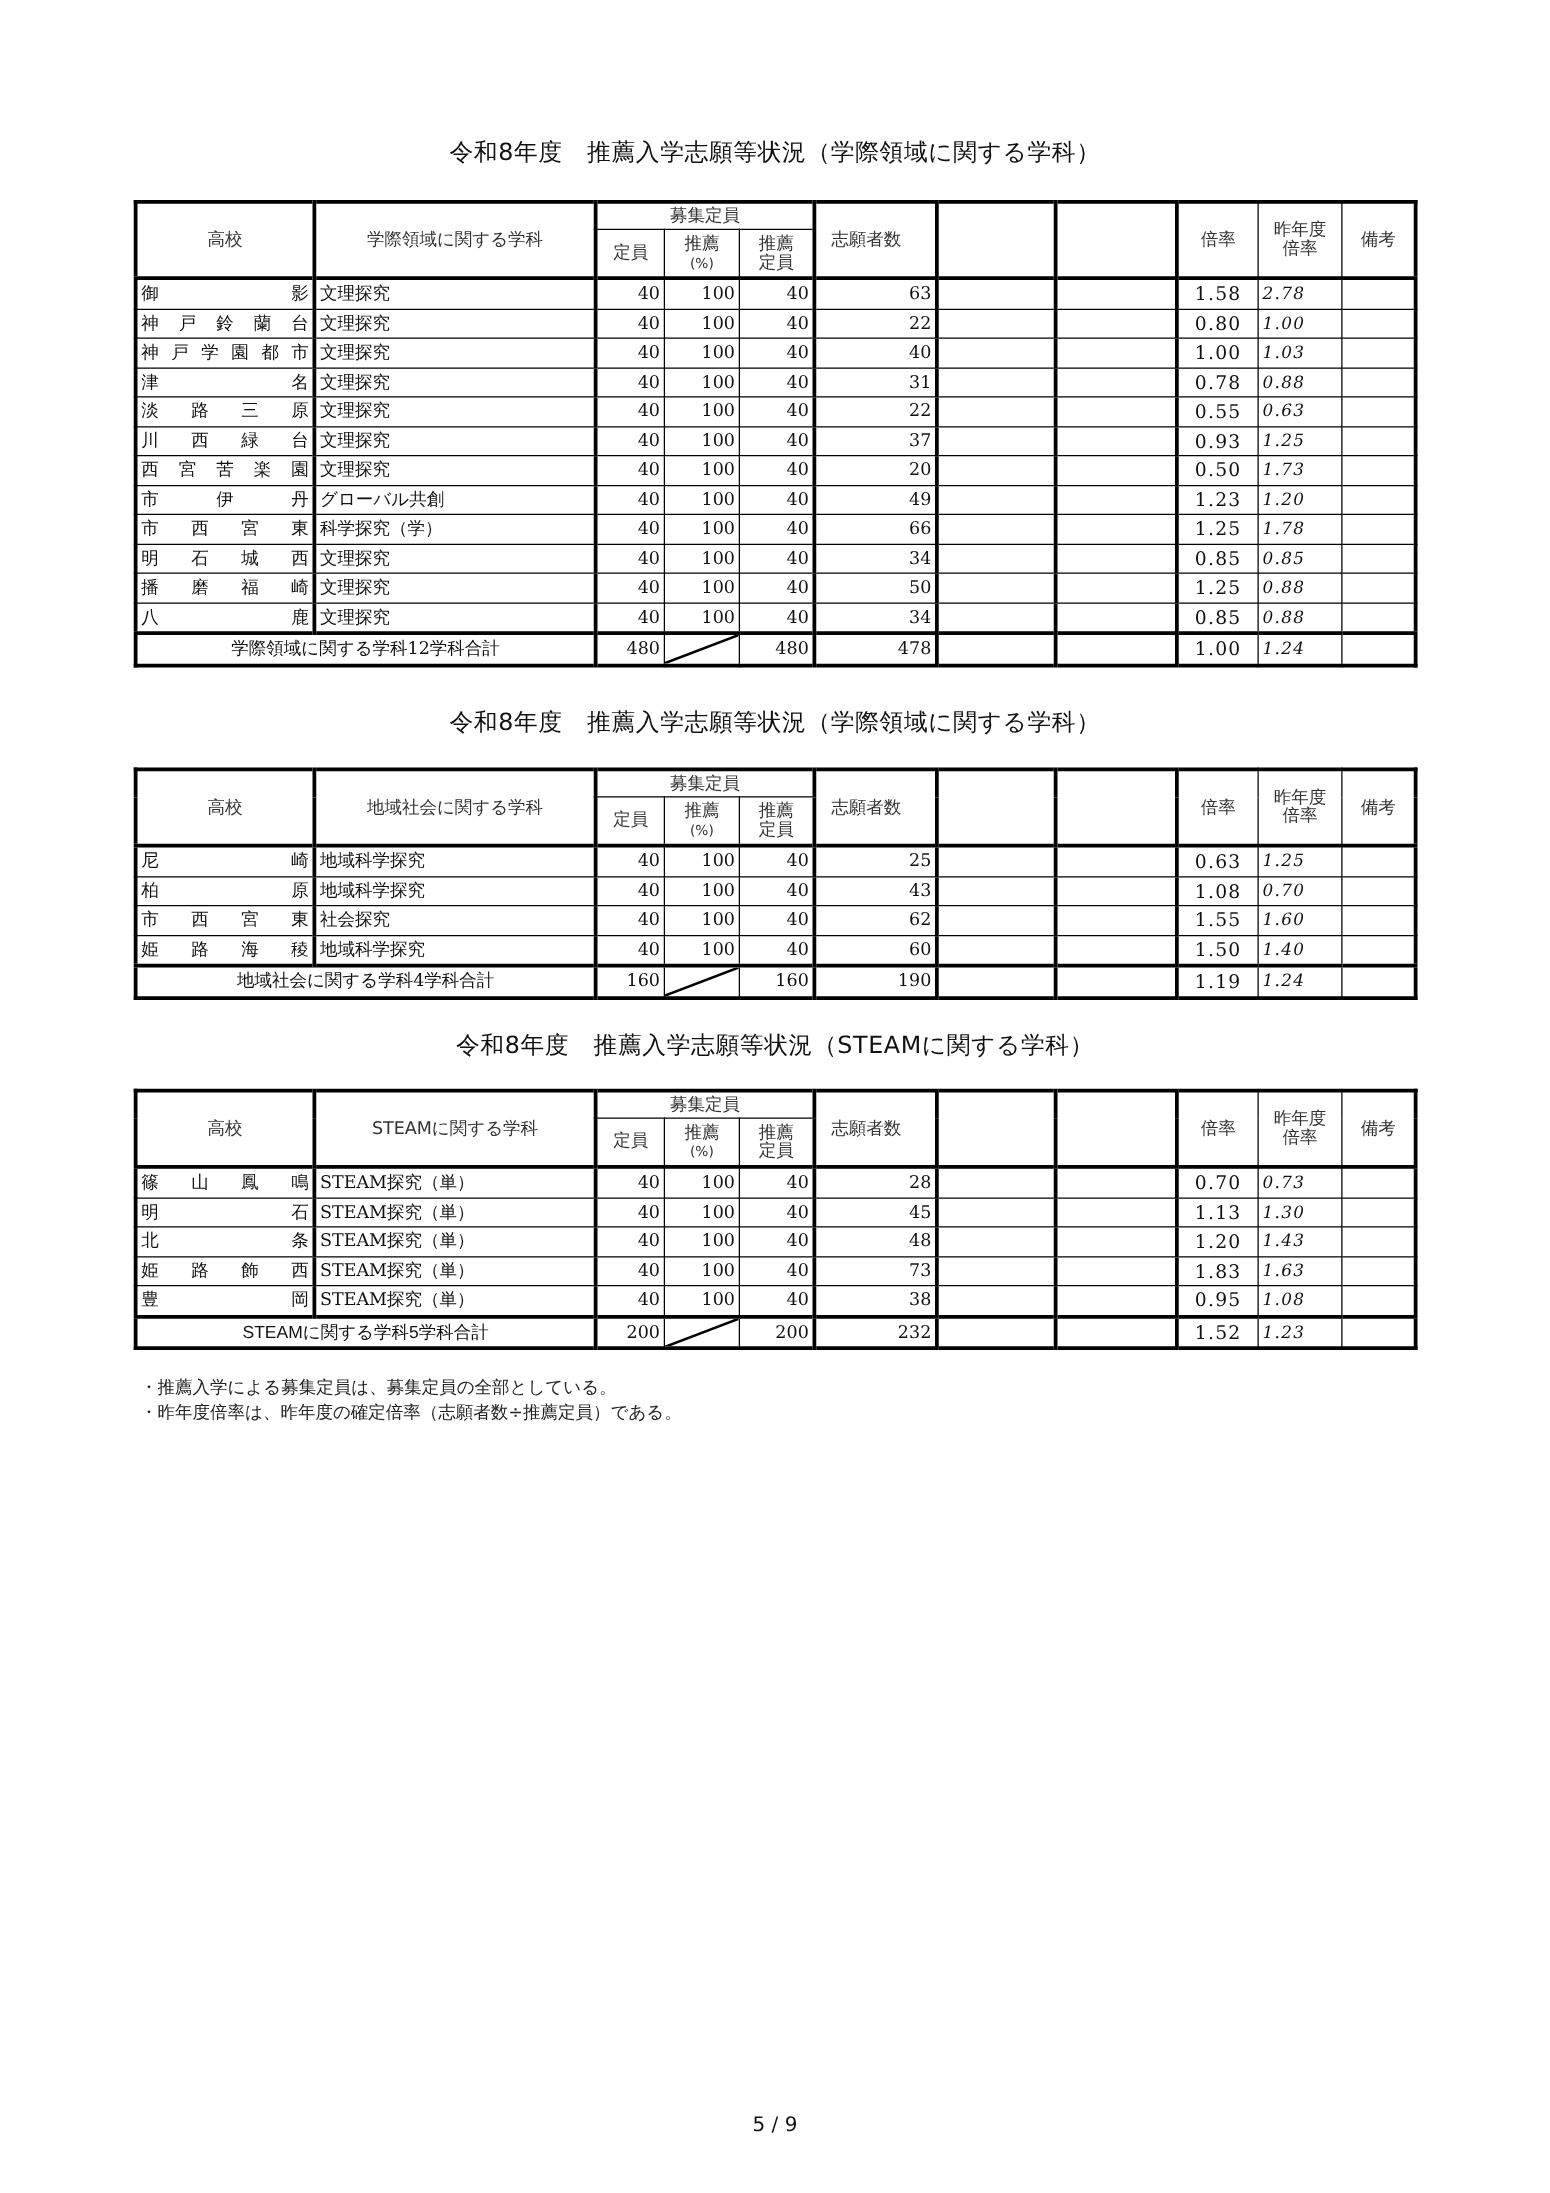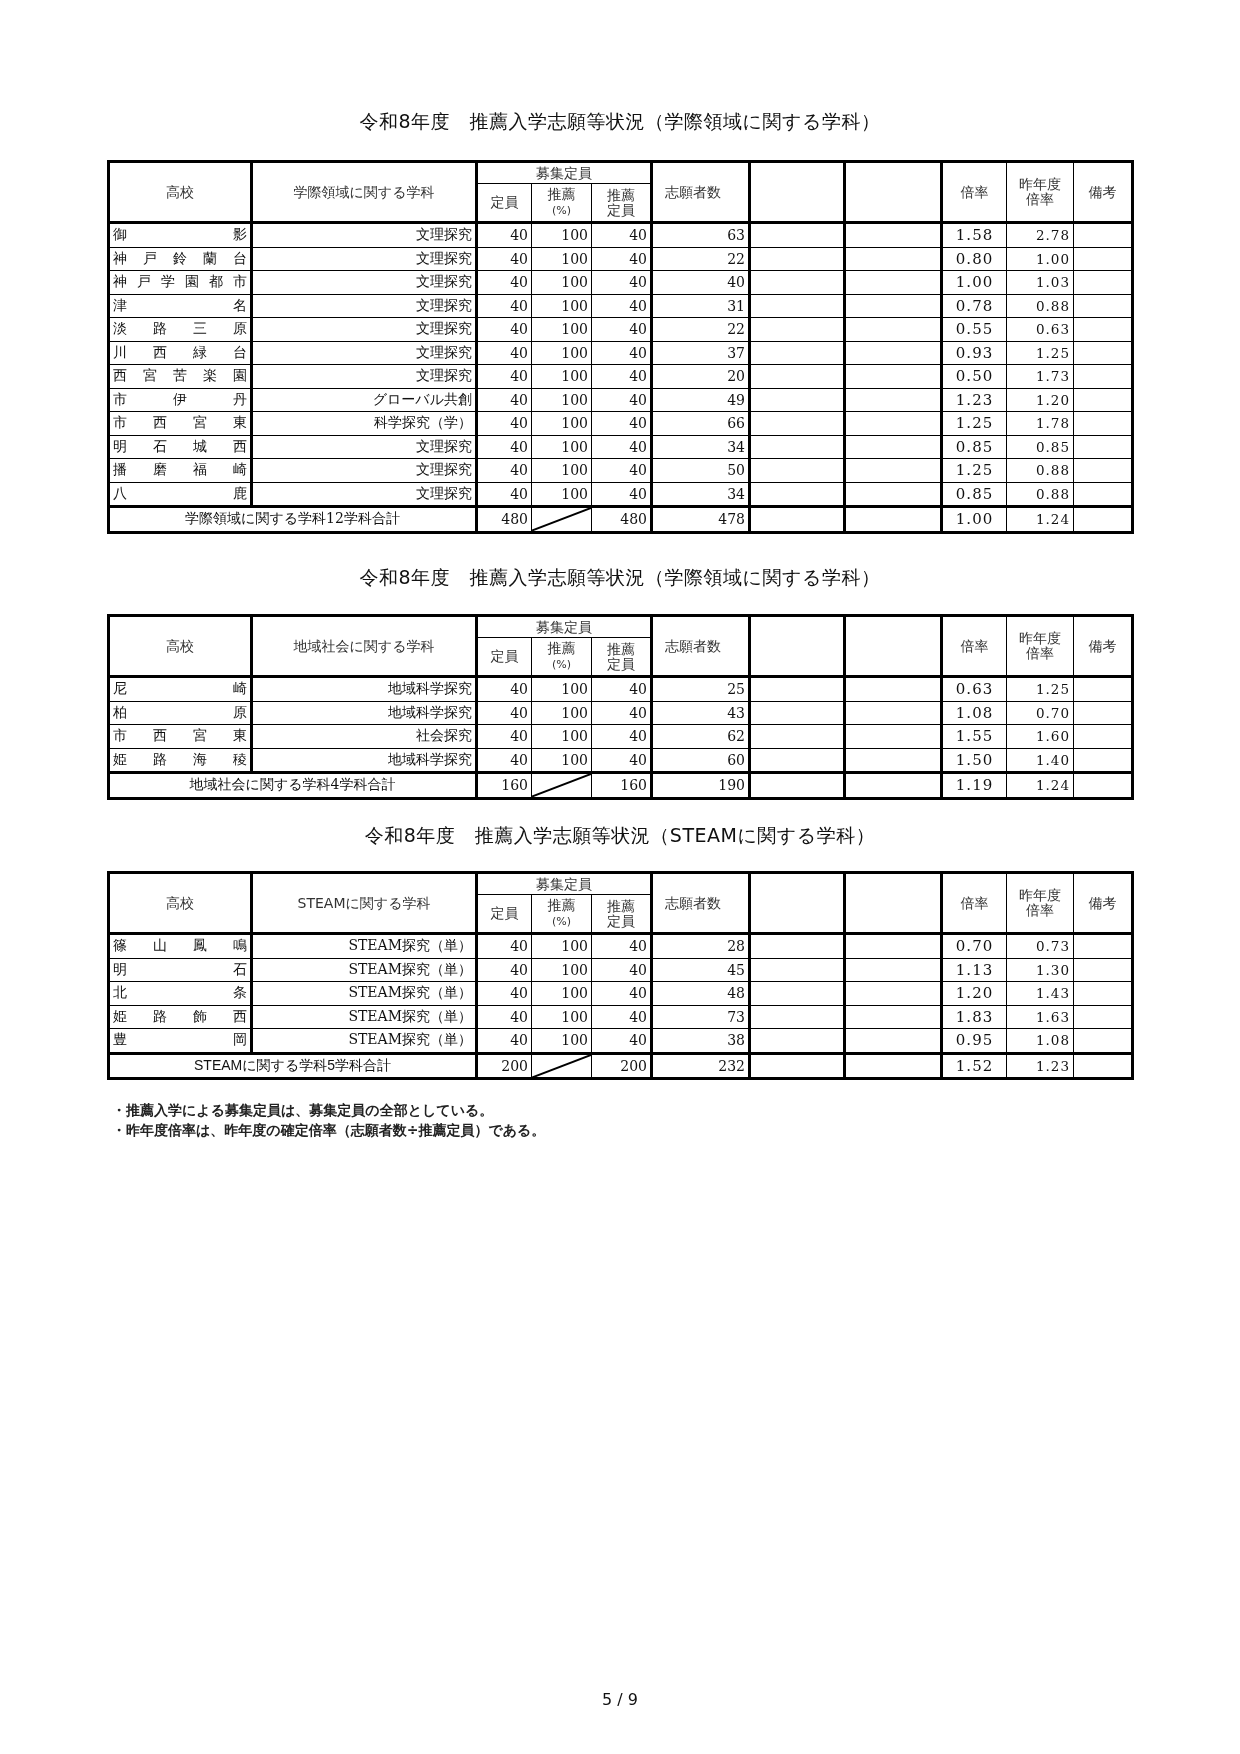--- a/index.html
+++ b/index.html
@@ -8,28 +8,28 @@
   table.grid { position:absolute; left:107px; width:1024px; border-collapse:collapse; table-layout:fixed; border:3px solid #000; font-family:"DejaVu Serif", serif; font-size:14px; }
   table.grid td, table.grid th { border:1.5px solid #000; padding:0 3px; height:22.5px; overflow:hidden; white-space:nowrap; font-weight:normal; }
   table.grid thead th { font-family:"DejaVu Sans", sans-serif; font-size:14px; color:#333; text-align:center; line-height:15px; }
   table.grid thead tr.h1 th { height:20px; }
   table.grid thead tr.h2 th { height:37px; }
   table.grid thead { border-bottom:3px solid #000; }
   .thick-r { border-right:3px solid #000 !important; }
   .num { text-align:right; }
   .center { text-align:center; }
   .school { display:flex; justify-content:space-between; font-family:"DejaVu Sans", sans-serif; font-size:14px; }
-  .subject { text-align:right; }
+  .subject { text-align:left; }
   .rate { text-align:center; font-size:15px; letter-spacing:1px; }
-  .prev { text-align:right; font-size:13.5px; letter-spacing:1px; }
+  .prev { text-align:left; font-size:13.5px; letter-spacing:1px;font-style:italic; }
   tr.total td { border-top:3px solid #000; }
   .slash { position:relative; }
   .slash svg { position:absolute; left:0; top:0; width:100%; height:100%; }
   .pct { font-size:11px; }
-  .notes { position:absolute; left:112px; top:1100px; font-size:14px; line-height:20px; color:#222; font-family:"DejaVu Sans", sans-serif;font-weight:bold; }
+  .notes { position:absolute; left:112px; top:1100px; font-size:14px; line-height:20px; color:#222; font-family:"DejaVu Sans", sans-serif; }
   .page-num { position:absolute; left:0; width:1240px; top:1690px; text-align:center; font-size:16px; }
 </style>
 </head>
 <body>
 
 <div id="doc">
     <div class="section-title" style="top: 109px;">令和8年度　推薦入学志願等状況（学際領域に関する学科）</div>
     <table class="grid" style="top: 160px;">
       <colgroup>
         <col style="width:143px">

